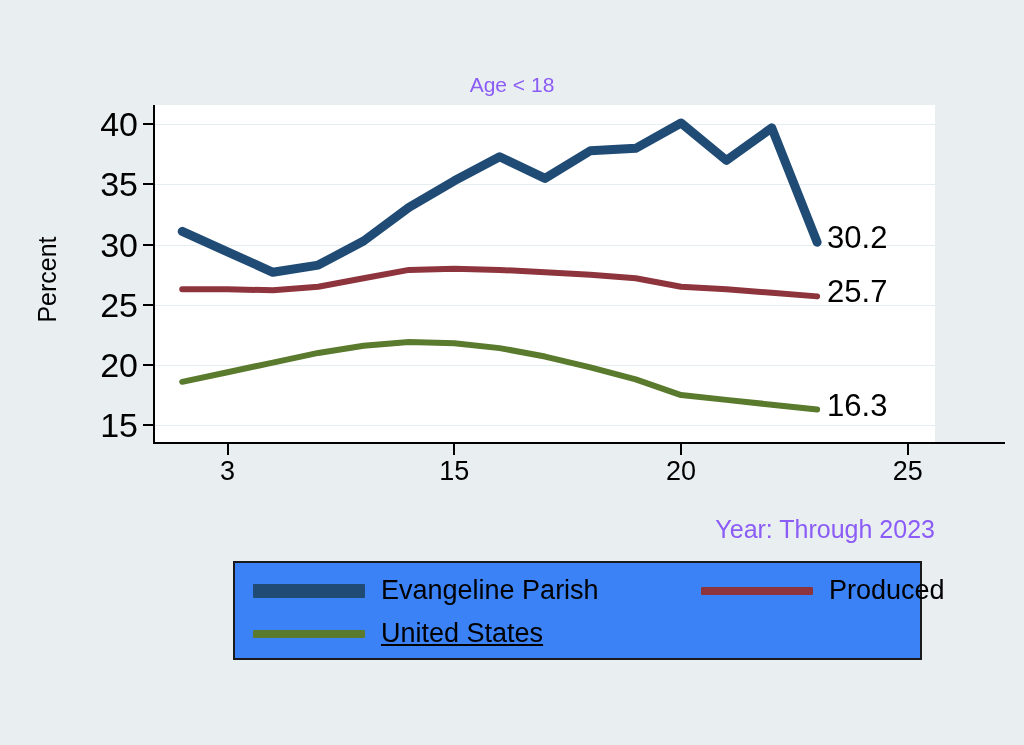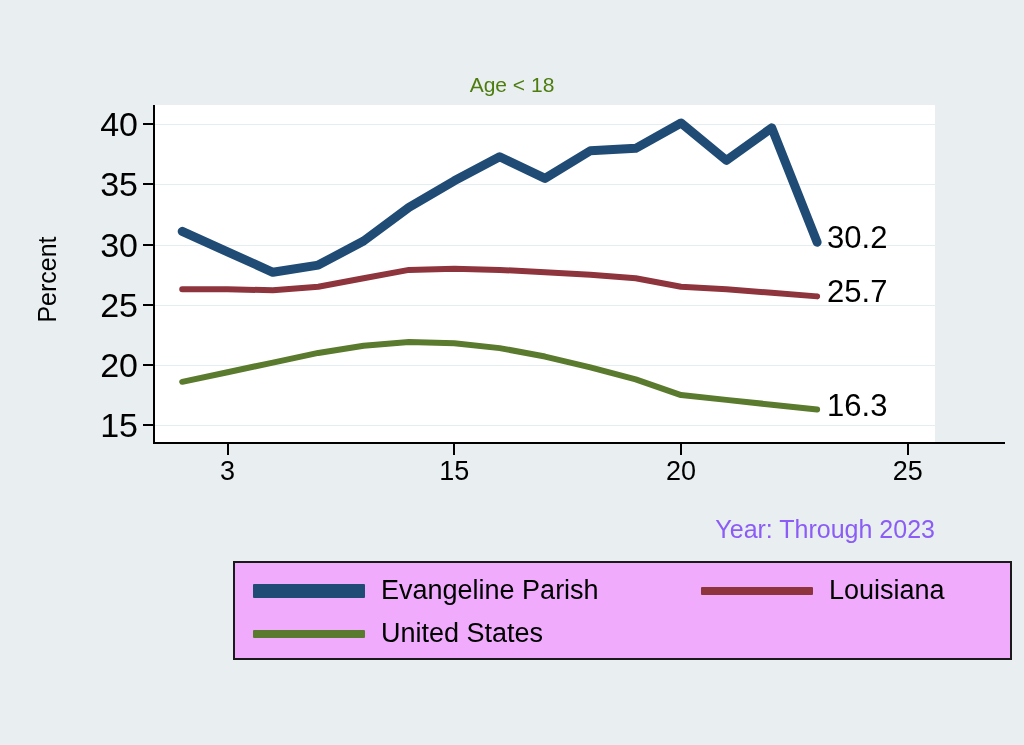--- a/index.html
+++ b/index.html
@@ -17,21 +17,21 @@
     text-align:center;
     font-size:30px;
     color:#1f3864;
     letter-spacing:.2px;
     white-space:nowrap;
   }
   .subtitle{
     position:absolute;left:0;right:0;top:73px;
     text-align:center;
     font-size:21px;
-    color:#4d7c0f;
+    color:#8b5cf6;
   }
 
   
   .plot-wrap{position:absolute;left:0;top:0;width:1024px;height:745px;}
   .plot-bg{
     position:absolute;
     left:155px;top:105px;width:780px;height:337px;
     background:#ffffff;
   }
   .axis-line-y{
@@ -74,22 +74,22 @@
 
   .series-svg{position:absolute;left:0;top:0;width:1024px;height:745px;pointer-events:none;}
 
   .endlabel{
     position:absolute;font-size:31px;color:#000;white-space:nowrap;
   }
 
   
   .legend{
     position:absolute;
-    left:233px;top:561px;width:779px;height:99px;
-    background:#f0abfc;border:2px solid #1a1a1a;
+    left:233px;top:561px;width:689px;height:99px;
+    background:#3b82f6;border:2px solid #1a1a1a;
     box-sizing:border-box;
   }
   .legend-row{position:absolute;display:flex;align-items:center;}
   .legend-swatch{display:inline-block;border-radius:1px;}
   .legend-text{font-size:27px;color:#000;white-space:nowrap;margin-left:16px;}
 
   .footer{
     position:absolute;left:168px;top:669px;
     font-size:17px;color:#000;line-height:1.38;
     white-space:nowrap;
@@ -159,23 +159,23 @@
   <div class="xlabel">Year: Through 2023</div>
 
   <div class="legend">
     <div id="legend-rows">
         <div class="legend-row" style="left: 18px; top: 12px;">
           <span class="legend-swatch" style="background: rgb(31, 75, 117); width: 112px; height: 14px;"></span>
           <span class="legend-text">Evangeline Parish</span>
         </div>
         <div class="legend-row" style="left: 466px; top: 12px;">
           <span class="legend-swatch" style="background: rgb(142, 52, 60); width: 112px; height: 8px;"></span>
-          <span class="legend-text">Louisiana</span>
+          <span class="legend-text">Produced</span>
         </div>
-        <div class="legend-row" style="left: 18px; top: 55px;">
+        <div class="legend-row" style="left: 18px; top: 55px; text-decoration: underline;">
           <span class="legend-swatch" style="background: rgb(90, 122, 46); width: 112px; height: 8px;"></span>
           <span class="legend-text">United States</span>
         </div>
       </div>
   </div>
 
 
 </div>
 
 </body></html>

